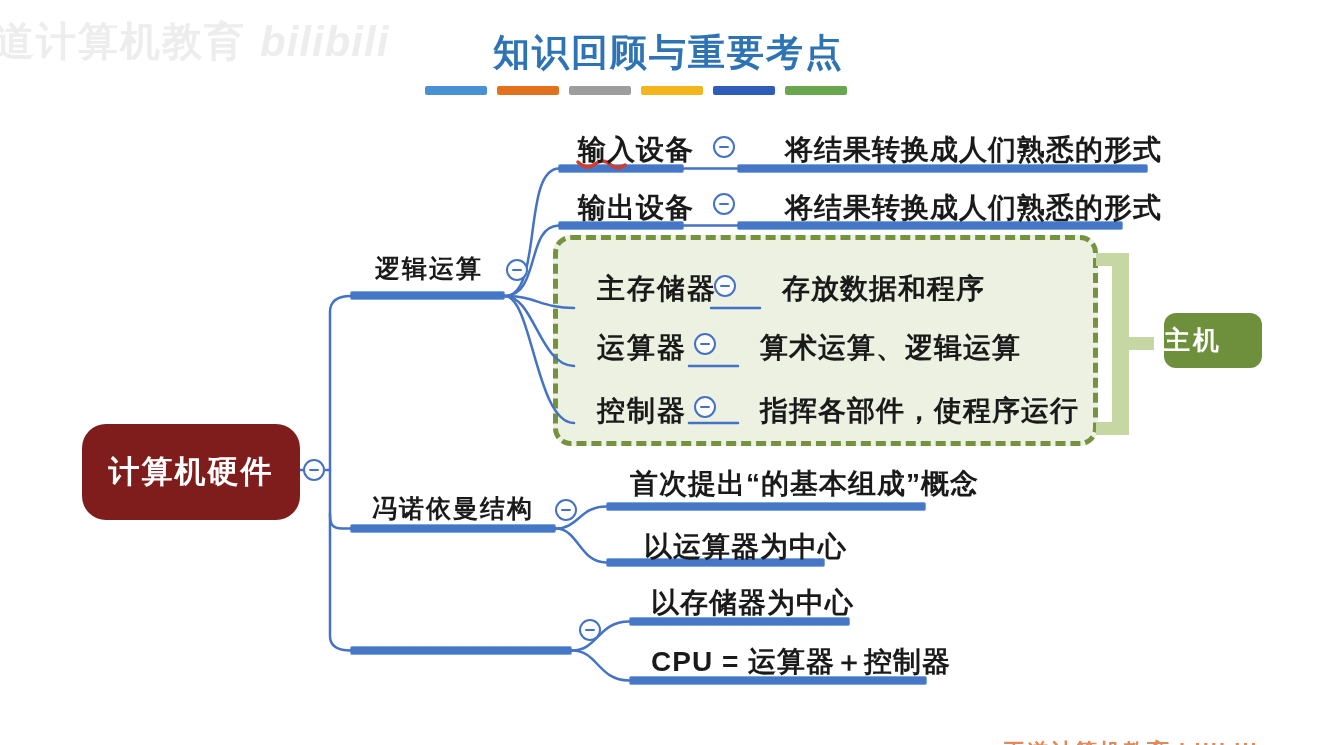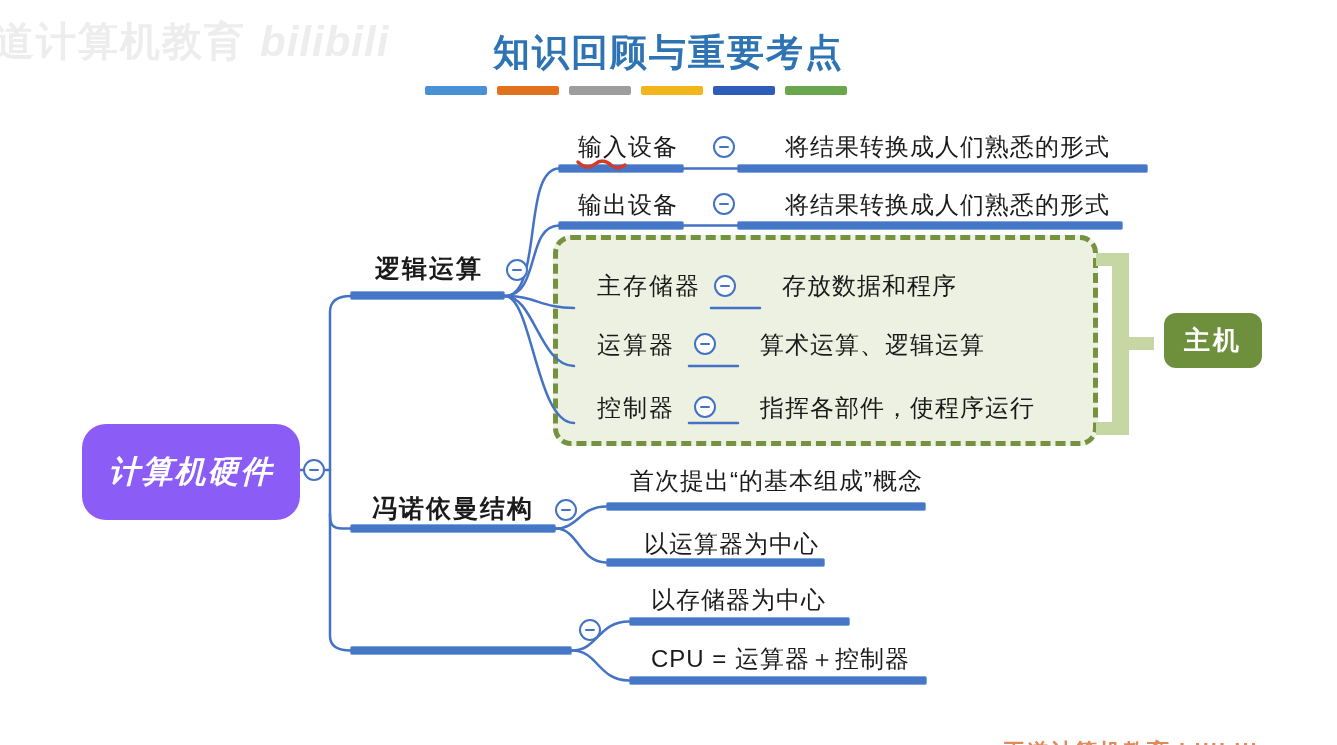--- a/index.html
+++ b/index.html
@@ -17,32 +17,32 @@
   .wm-logo{font-size:42px;font-weight:700;font-style:italic;letter-spacing:1px;}
   
   .title{top:28px;left:0;width:1337px;text-align:center;
     font-size:37px;font-weight:700;color:#2e74b5;letter-spacing:2px;}
   .divider{top:86px;height:9px;width:62px;border-radius:2px;}
   
   .bar{height:9px;background:#4577c6;border:1px solid #7fa6de;border-radius:2px;box-sizing:border-box;}
   .minus{width:22px;height:22px;border-radius:50%;background:#ffffff;
     border:2.5px solid #4472c4;box-sizing:border-box;display:flex;align-items:center;justify-content:center;z-index:4;cursor:pointer;}
   .minus .dash{width:10px;height:2.5px;background:#4472c4;border-radius:1px;}
-  .node-label{font-size:24px;font-weight:400;letter-spacing:1px;white-space:nowrap;z-index:3;}
+  .node-label{font-size:28px;font-weight:700;letter-spacing:1px;white-space:nowrap;z-index:3;}
   .branch-label{font-size:25px;font-weight:600;letter-spacing:2px;white-space:nowrap;z-index:3;}
   
   .root{left:82px;top:424px;width:218px;height:96px;background:#4a85c8;border-radius:24px;
     display:flex;flex-direction:column;align-items:center;justify-content:center;
     color:#ffffff;font-size:31px;font-weight:700;line-height:1.25;letter-spacing:2px;z-index:3;}
   
   .host-box{left:553px;top:235px;width:545px;height:211px;background:#edf1e2;
     border:5px dashed #75923e;border-radius:18px;box-sizing:border-box;z-index:1;}
   .bracket{background:#c6d7a4;z-index:1;}
   .host-node{left:1164px;top:313px;width:98px;height:55px;background:#6e8f3b;border-radius:12px;
-    display:flex;align-items:center;justify-content:center;color:#ffffff;
+    display:flex;align-items:center;color:#ffffff;
     font-size:26px;font-weight:600;letter-spacing:3px;z-index:3;}
   svg.links{position:absolute;left:0;top:0;z-index:2;pointer-events:none;}
   
   .wm-bottom{left:1003px;top:737px;height:8px;overflow:hidden;color:#e08a5a;
     font-size:22px;font-weight:700;letter-spacing:2px;white-space:nowrap;z-index:5;}
 </style>
 </head>
 <body>
 
 <div class="canvas">
@@ -87,21 +87,21 @@
   </div>
 
   <div class="abs title" title="知识回顾与重要考点">知识回顾与重要考点</div>
   <div class="abs divider" style="left: 425px; background-color: rgb(74, 144, 213);"></div>
   <div class="abs divider" style="left: 497px; background-color: rgb(226, 113, 29);"></div>
   <div class="abs divider" style="left: 569px; background-color: rgb(157, 157, 157);"></div>
   <div class="abs divider" style="left: 641px; background-color: rgb(242, 181, 27);"></div>
   <div class="abs divider" style="left: 713px; background-color: rgb(47, 92, 184);"></div>
   <div class="abs divider" style="left: 785px; background-color: rgb(105, 167, 78);"></div>
 
-  <div class="abs root" style="background-color: #8b5cf6; font-style: italic;">
+  <div class="abs root" style="background-color: #7f1d1d;">
     <span>计算机硬件</span>
   </div>
   <div class="abs minus" style="left:303px;top:459px">
       <span class="dash"></span>
     </div>
 
   <div class="abs host-box"></div>
   <div class="abs bracket" style="left:1096px;top:253px;width:33px;height:13px"></div>
   <div class="abs bracket" style="left:1112px;top:253px;width:17px;height:182px"></div>
   <div class="abs bracket" style="left:1096px;top:422px;width:33px;height:13px"></div>

